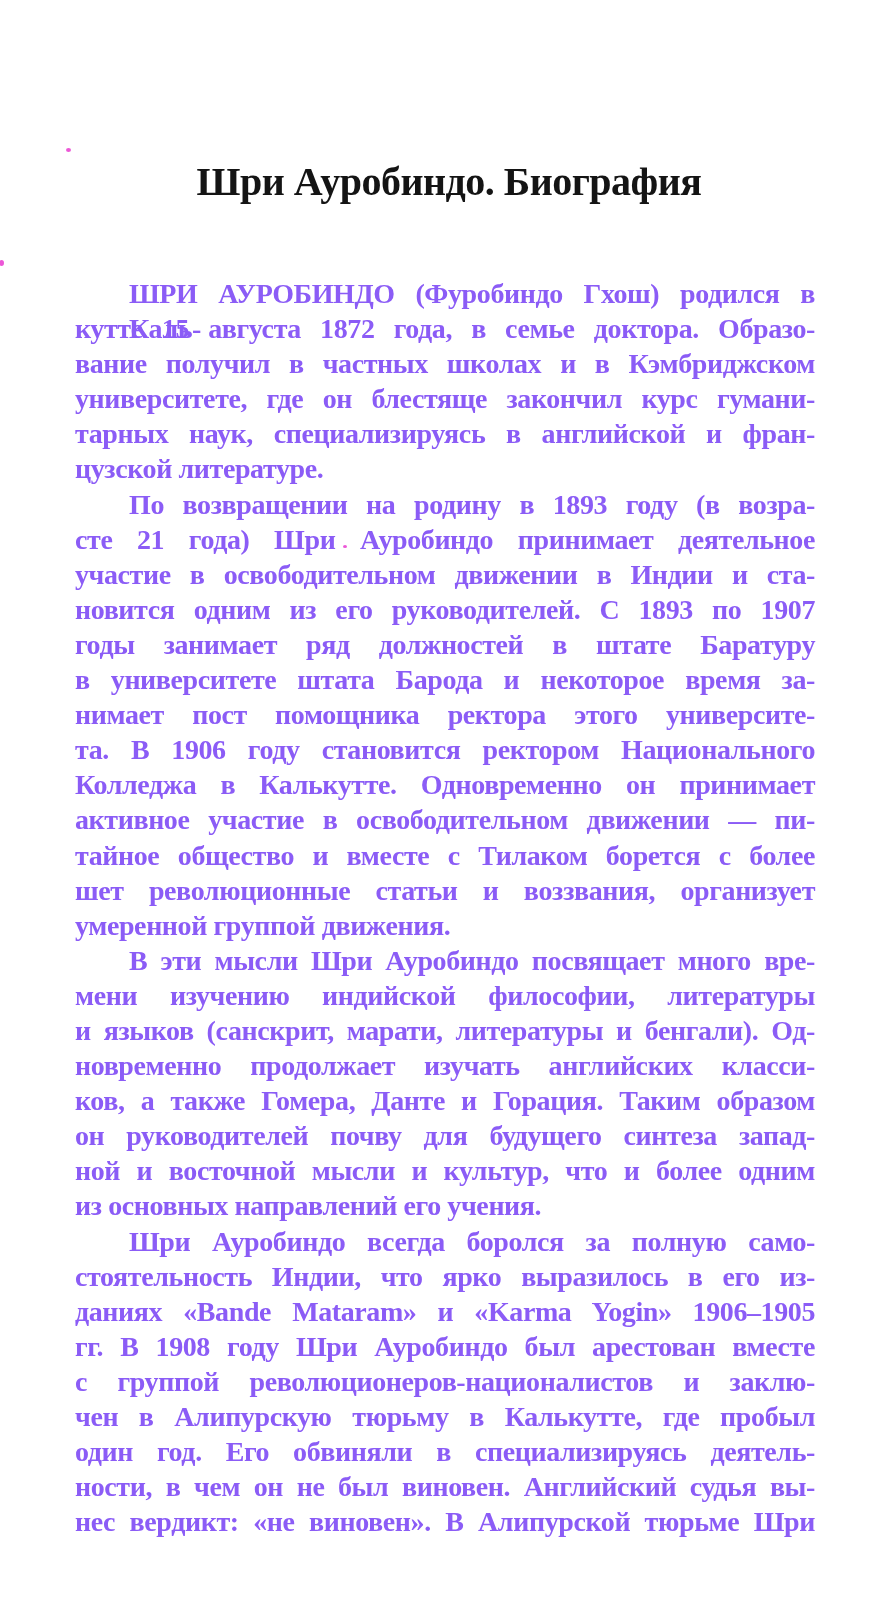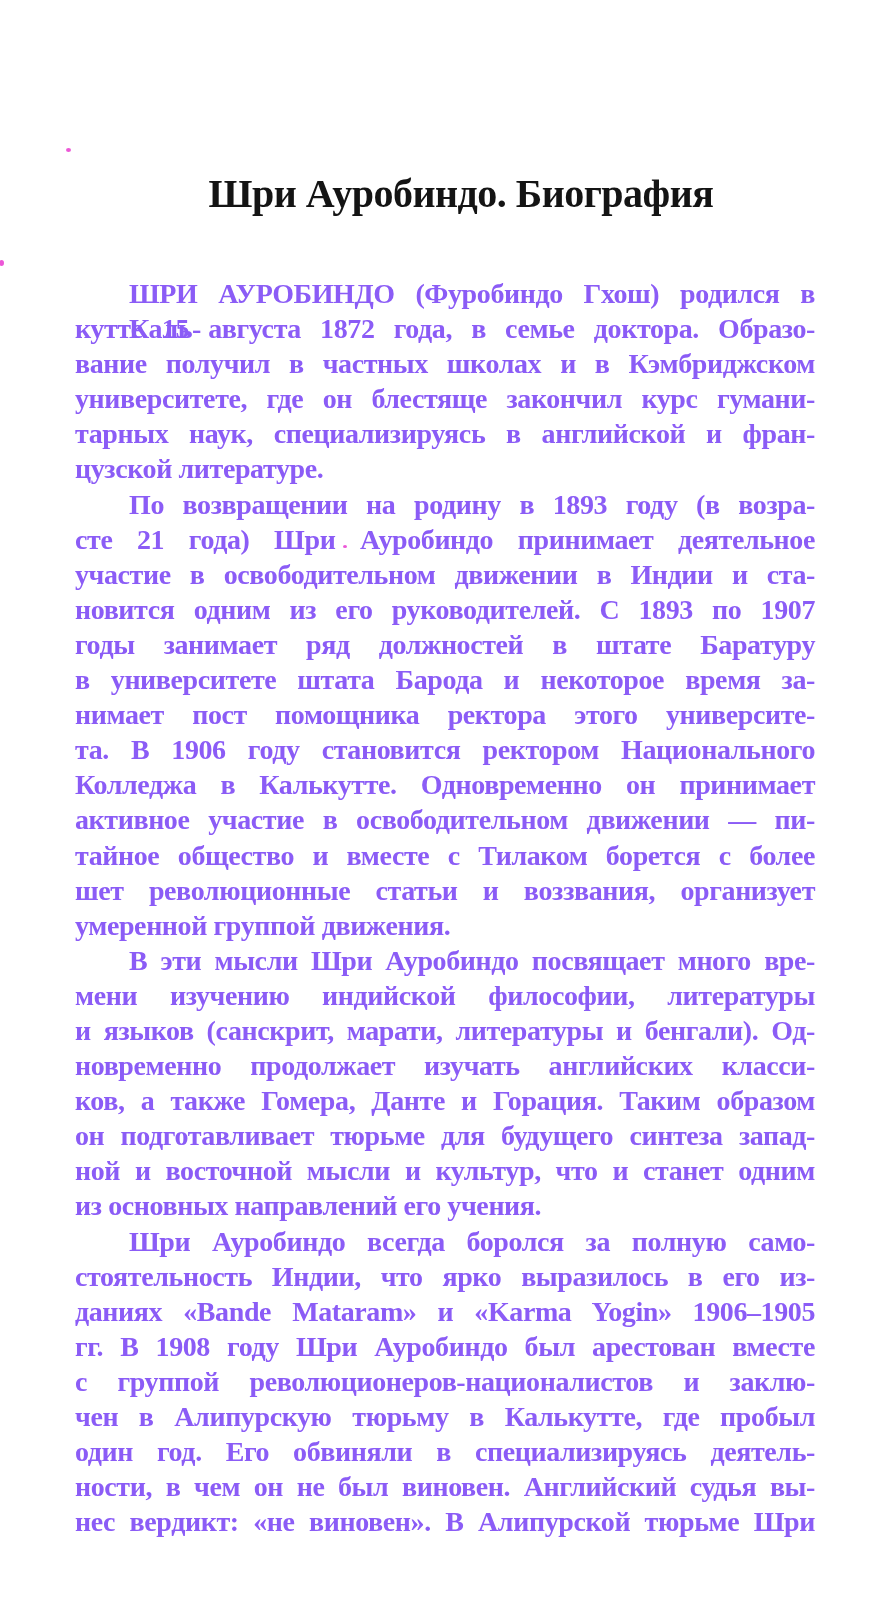--- a/index.html
+++ b/index.html
@@ -17,21 +17,21 @@
   .page {
     position: absolute;
     inset: 0;
     background: #ffffff;
   }
   .title {
     position: absolute;
     top: 154px;
     left: 75px;
     width: 740px;
-    margin: 16px;
+    margin: 4px;
     text-align: center;
     font-size: 40px;
     font-weight: bold;
     letter-spacing: -0.5px;
     color: #141414;
   }
   .body-text {
     position: absolute;
     top: 276px;
     left: 75px;
@@ -91,22 +91,22 @@
       <div class="line">Колледжа в Калькутте. Одновременно он принимает</div>
       <div class="line">активное участие в освободительном движении — пи-</div>
       <div class="line">тайное общество и вместе с Тилаком борется с более</div>
       <div class="line">шет революционные статьи и воззвания, организует</div>
       <div class="line para-end">умеренной группой движения.</div>
       <div class="line indent">В эти мысли Шри Ауробиндо посвящает много вре-</div>
       <div class="line">мени изучению индийской философии, литературы</div>
       <div class="line">и языков (санскрит, марати, литературы и бенгали). Од-</div>
       <div class="line">новременно продолжает изучать английских класси-</div>
       <div class="line">ков, а также Гомера, Данте и Горация. Таким образом</div>
-      <div class="line">он подготавливает тюрьме для будущего синтеза запад-</div>
-      <div class="line">ной и восточной мысли и культур, что и станет одним</div>
+      <div class="line">он руководителей почву для будущего синтеза запад-</div>
+      <div class="line">ной и восточной мысли и культур, что и более одним</div>
       <div class="line para-end">из основных направлений его учения.</div>
       <div class="line indent">Шри Ауробиндо всегда боролся за полную само-</div>
       <div class="line">стоятельность Индии, что ярко выразилось в его из-</div>
       <div class="line">даниях «Bande Mataram» и «Karma Yogin» 1906–1905</div>
       <div class="line">гг. В 1908 году Шри Ауробиндо был арестован вместе</div>
       <div class="line">с группой революционеров-националистов и заклю-</div>
       <div class="line">чен в Алипурскую тюрьму в Калькутте, где пробыл</div>
       <div class="line">один год. Его обвиняли в специализируясь деятель-</div>
       <div class="line">ности, в чем он не был виновен. Английский судья вы-</div>
       <div class="line">нес вердикт: «не виновен». В Алипурской тюрьме Шри</div>

